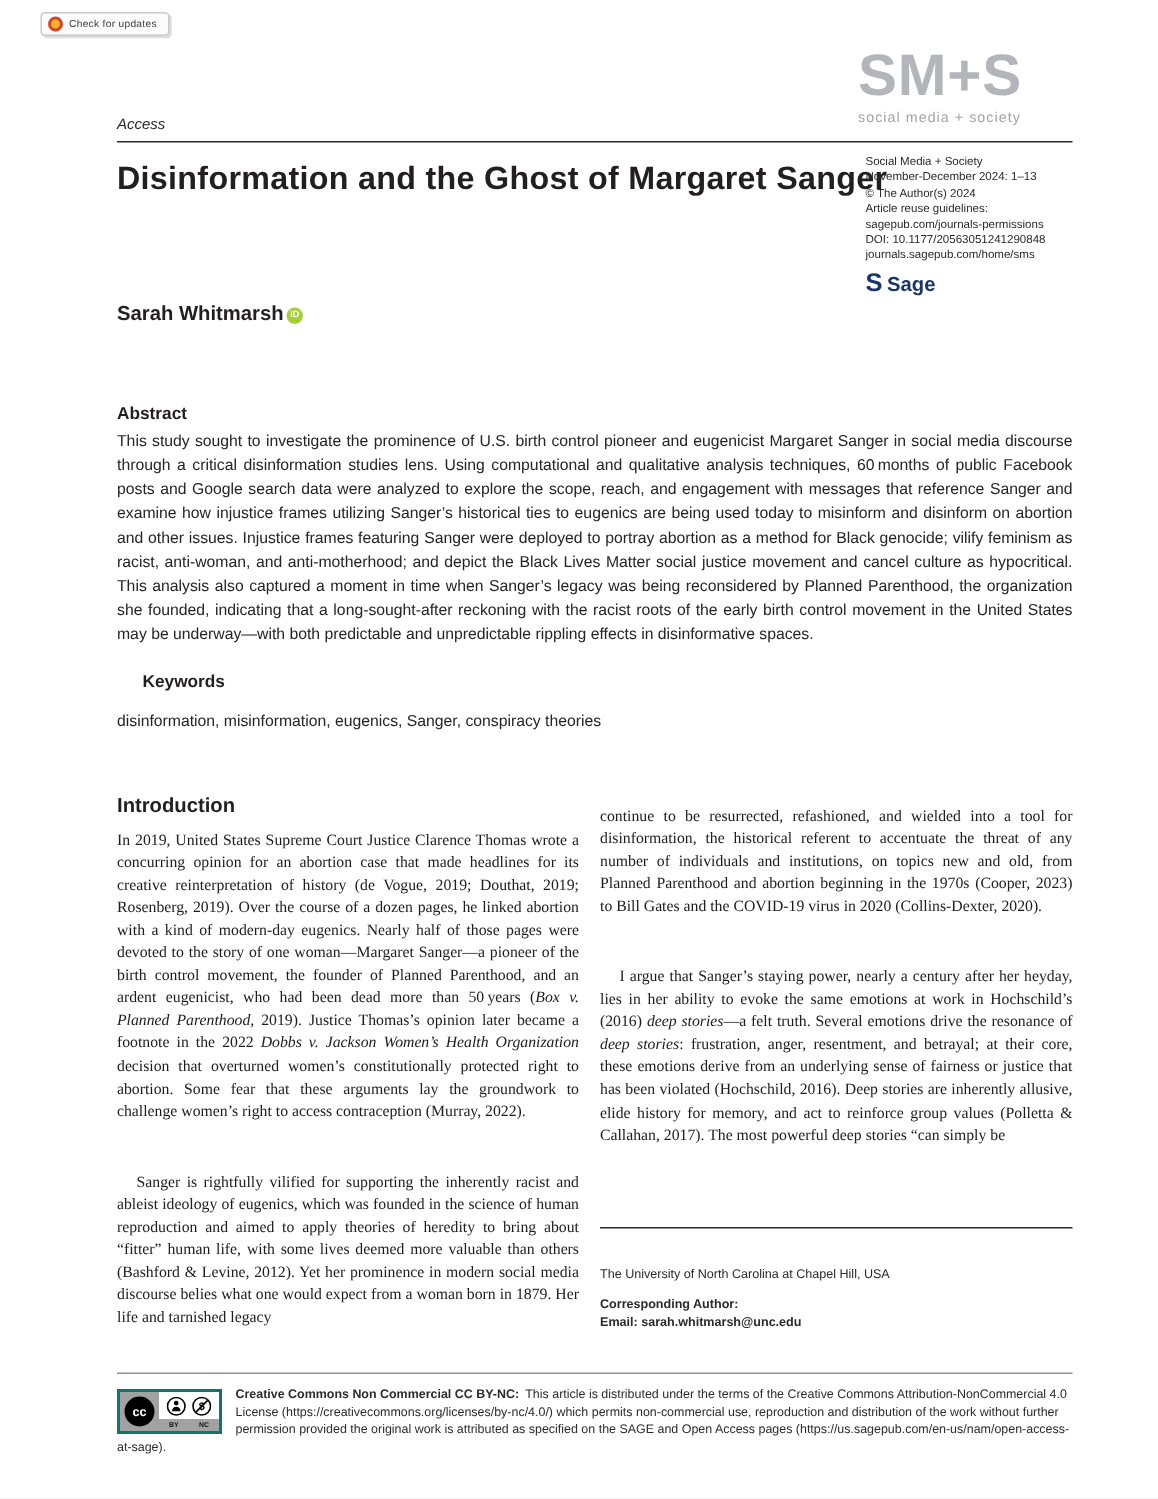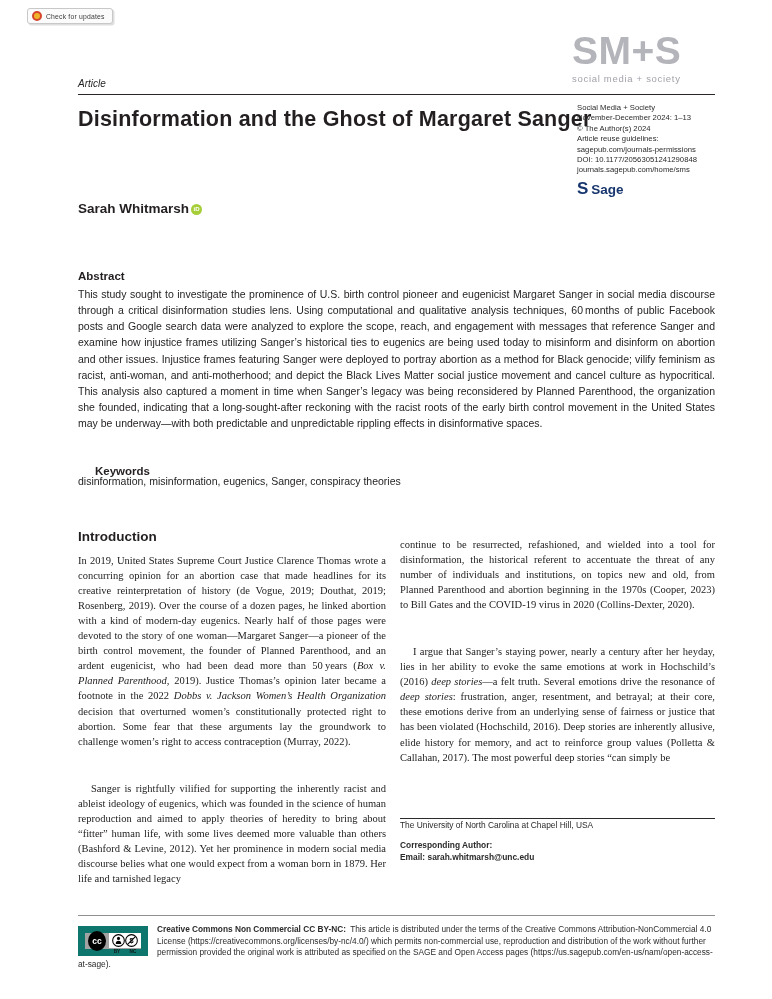--- a/index.html
+++ b/index.html
@@ -43,40 +43,40 @@
     display:inline-block; width:11px; height:11px; border-radius:50%;
     background:#a6ce39; color:#fff; font-size:6px; font-weight:bold;
     text-align:center; line-height:11px; vertical-align:2px; margin-left:2px; cursor:pointer;
   }
   
   .abstract-heading { position:absolute; left:78px; top:270px; font-size:11.5px; font-weight:bold; }
   .abstract-text {
     position:absolute; left:78px; top:286px; width:637px;
     font-size:10.5px; line-height:16.15px; text-align:justify; color:#262324;
   }
-  .keywords-heading { position:absolute; left:78px; top:465px; font-size:11.5px; font-weight:bold;padding-left:17px; }
+  .keywords-heading { position:absolute; left:78px; top:449px; font-size:11.5px; font-weight:bold;padding-left:17px; }
   .keywords-text { position:absolute; left:78px; top:475px; width:637px; font-size:10.5px; color:#262324; }
   
   .col { font-family:"Liberation Serif", serif; font-size:10.5px; line-height:15.05px; text-align:justify; color:#1e1b1c; }
   .col p { margin:0; }
   .col p + p { text-indent:13px;margin-top:32px; }
   .col em { font-style:italic; }
   .col-left { position:absolute; left:78px; top:529px; width:308px; }
   .col-right { position:absolute; left:400px; top:537px; width:315px; }
   .intro-heading { font-family:"Liberation Sans", sans-serif; font-size:13.5px; font-weight:bold; color:#231f20; margin:0 0 9px 0; }
   
-  .footnote { position:absolute; left:400px; top:818px; width:315px; border-top:1px solid #2b2b2b; padding-top:1px; font-size:8.4px; line-height:11.4px; color:#2b2b2b; }
+  .footnote { position:absolute; left:400px; top:818px; width:315px; border-top:1px solid #2b2b2b; padding-top:25px; font-size:8.4px; line-height:11.4px; color:#2b2b2b; }
   .footnote .corr-label { font-weight:bold; margin-top:9px; }
   .footnote .email a, .footnote .email span { color:#2b2b2b; text-decoration:none; cursor:pointer;font-weight:bold; }
   
   .bottom-rule { position:absolute; left:78px; top:915px; width:637px; border-top:1px solid #8f8f8f; }
   .license { position:absolute; left:78px; top:924px; width:637px; font-size:8.3px; line-height:11.7px; color:#2b2b2b; }
   .cc-box {
     float:left; width:70px; height:30px; margin:2px 9px 2px 0;
-    border:7px solid #0f766e; background:#a2a2a2; display:flex; align-items:center;
+    border:2px solid #0f766e; background:#a2a2a2; display:flex; align-items:center;
   }
   .cc-circle {
     width:20px; height:20px; border-radius:50%; background:#000; color:#fff;
     font-size:8.5px; font-weight:bold; text-align:center; line-height:20px; margin:0 3px;
   }
   .cc-right { flex:1; height:100%; display:flex; flex-direction:column; }
   .cc-icons { flex:1; background:#fff; display:flex; align-items:center; justify-content:space-around; padding:1px 3px; }
   .cc-labels { height:8px; display:flex; justify-content:space-around; font-size:4.6px; font-weight:bold; color:#111; line-height:8px; }
   .license-text b { font-weight:bold; }
 </style>
@@ -88,21 +88,21 @@
   <div class="badge">
     <span class="badge-icon"></span>
     <span class="badge-label">Check for updates</span>
   </div>
 
   <div class="masthead">
     <div class="logo-word">SM+S</div>
     <div class="logo-tagline">social media + society</div>
   </div>
 
-  <div class="article-label">Article</div>
+  <div class="article-label">Access</div>
   <div class="header-rule"></div>
   <h1 class="title">Disinformation and the Ghost of Margaret Sanger</h1>
 
   <div class="journal-info">
     <div>Social Media + Society</div>
     <div>November-December 2024: 1–13</div>
     <div>© The Author(s) 2024</div>
     <div>Article reuse guidelines:</div>
     <div>sagepub.com/journals-permissions</div>
     <div>DOI: 10.1177/20563051241290848</div>

